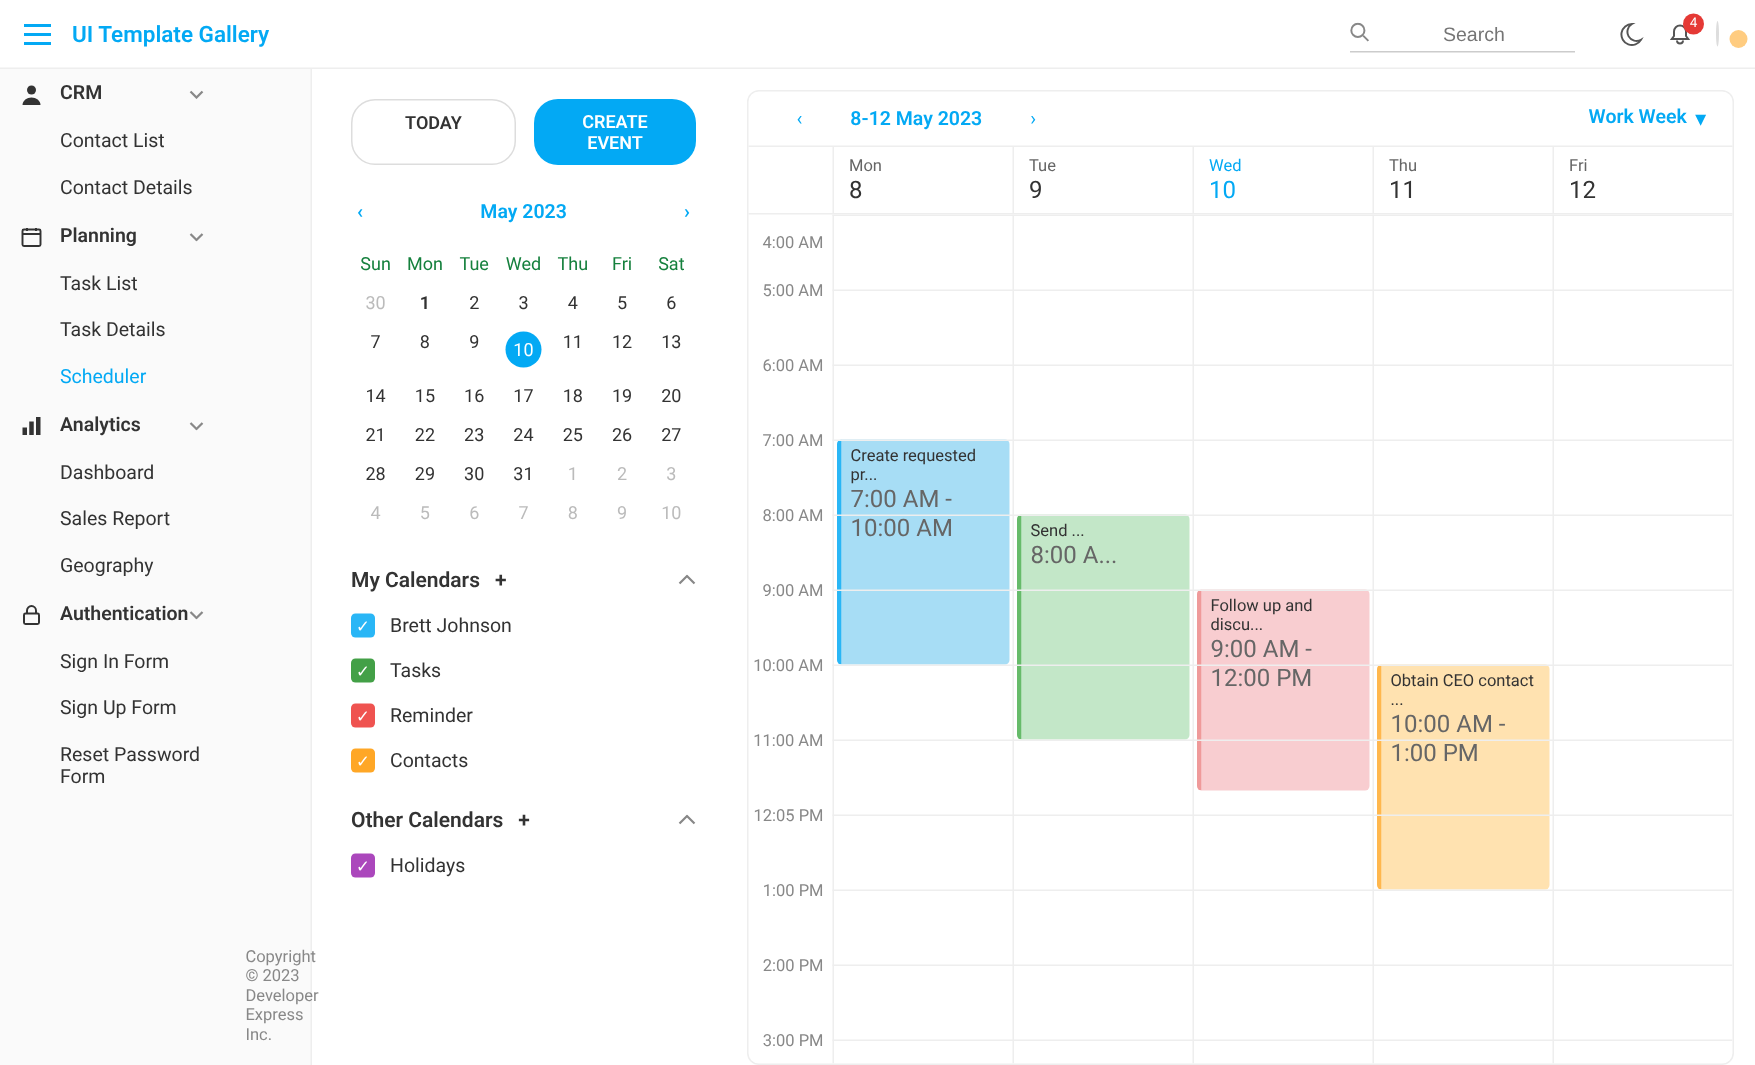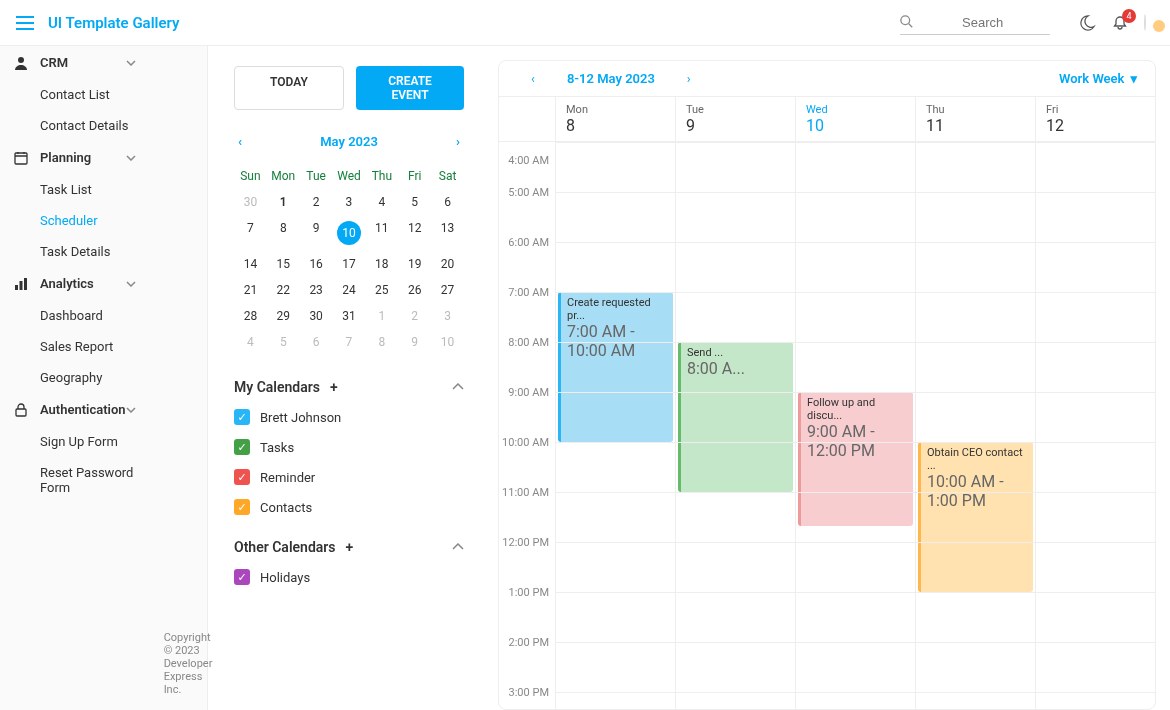--- a/index.html
+++ b/index.html
@@ -20,21 +20,21 @@
 .sidebar { width: 208px; background: #fafafa; border-right: 1px solid #eee; display: flex; flex-direction: row; }
 .side-section { display: flex; align-items: center; padding: 9px 14px; font-weight: 600; cursor: pointer; }
 .side-section .chev { margin-left: auto; color: #888; }
 .side-item { padding: 8px 14px 8px 40px; cursor: pointer; }
 .side-item.sel { color: #03a9f4; }
 .side-icon { width: 16px; margin-right: 10px; display: inline-flex; }
 .side-footer { margin-top: auto; padding: 14px; font-size: 11px; color: #888; }
 
 .midcol { width: 282px; padding: 20px 26px 0 26px; }
 .mid-btns { display: flex; gap: 12px; margin-bottom: 20px; }
-.btn { border-radius: 4px; padding: 8px 14px; font-weight: 600; font-size: 12px; cursor: pointer; text-align: center; }
+.btn { border-radius: 16px; padding: 8px 14px; font-weight: 600; font-size: 12px; cursor: pointer; text-align: center; }
 .btn.today { background:#fff; border:1px solid #ddd; flex:1; }
 .btn.create { background:#03a9f4; color:#fff; flex:1; }
 .cal-head { display:flex; align-items:center; justify-content:space-between; color:#03a9f4; font-weight:600; margin-bottom:10px; }
 .cal-nav { cursor:pointer; color:#03a9f4; padding:4px; }
 .cal-grid { display:grid; grid-template-columns: repeat(7,1fr); text-align:center; font-size:12px; }
 .cal-dow { color:#15803d; padding:6px 0; }
 .cal-day { padding:6px 0; cursor:pointer; color:#333; }
 .cal-day.other { color:#bbb; }
 .cal-day.bold { font-weight:600; }
 .cal-day.sel span { background:#03a9f4; color:#fff; border-radius:50%; width:24px; height:24px; display:inline-flex; align-items:center; justify-content:center; }
@@ -133,22 +133,22 @@
             </svg>
           </span>
           <span>Planning</span>
           <span class="chev">
             <svg width="10" height="6" viewBox="0 0 10 6">
               <path d="M1 1l4 4 4-4" stroke="#888" fill="none" stroke-width="1.5"></path>
             </svg>
           </span>
         </div>
         <div class="side-item">Task List</div>
+        <div class="side-item">Task Details</div>
         <div class="side-item sel">Scheduler</div>
-        <div class="side-item">Task Details</div>
         <div class="side-section">
           <span class="side-icon">
             <svg width="14" height="14" viewBox="0 0 14 14">
               <rect x="1" y="8" width="3" height="5" fill="#333"></rect>
               <rect x="5.5" y="4" width="3" height="9" fill="#333"></rect>
               <rect x="10" y="1" width="3" height="12" fill="#333"></rect>
             </svg>
           </span>
           <span>Analytics</span>
           <span class="chev">
@@ -167,20 +167,21 @@
               <path d="M4 6V4a3 3 0 0 1 6 0v2" fill="none" stroke="#333" stroke-width="1.3"></path>
             </svg>
           </span>
           <span>Authentication</span>
           <span class="chev">
             <svg width="10" height="6" viewBox="0 0 10 6">
               <path d="M1 1l4 4 4-4" stroke="#888" fill="none" stroke-width="1.5"></path>
             </svg>
           </span>
         </div>
+        <div class="side-item">Sign In Form</div>
         <div class="side-item">Sign Up Form</div>
         <div class="side-item">Reset Password Form</div>
       </div>
     <div class="side-footer">
       <div>Copyright © 2023</div>
       <div>Developer Express Inc.</div>
     </div>
   </div>
 
   <div class="midcol">
@@ -330,21 +331,21 @@
         <div class="grid">
           <div class="hours" id="hours">
               <div class="hour-row">4:00 AM</div>
               <div class="hour-row">5:00 AM</div>
               <div class="hour-row">6:00 AM</div>
               <div class="hour-row">7:00 AM</div>
               <div class="hour-row">8:00 AM</div>
               <div class="hour-row">9:00 AM</div>
               <div class="hour-row">10:00 AM</div>
               <div class="hour-row">11:00 AM</div>
-              <div class="hour-row">12:00 PM</div>
+              <div class="hour-row">12:05 PM</div>
               <div class="hour-row">1:00 PM</div>
               <div class="hour-row">2:00 PM</div>
               <div class="hour-row">3:00 PM</div>
             </div>
           <div class="cols" id="cols">
               <div class="day-col">
                 <div class="evt blue" style="top: 150px; height: 150px;">
                   <div>Create requested pr...</div>
                   <div class="time">7:00 AM - 10:00 AM</div>
                 </div>

